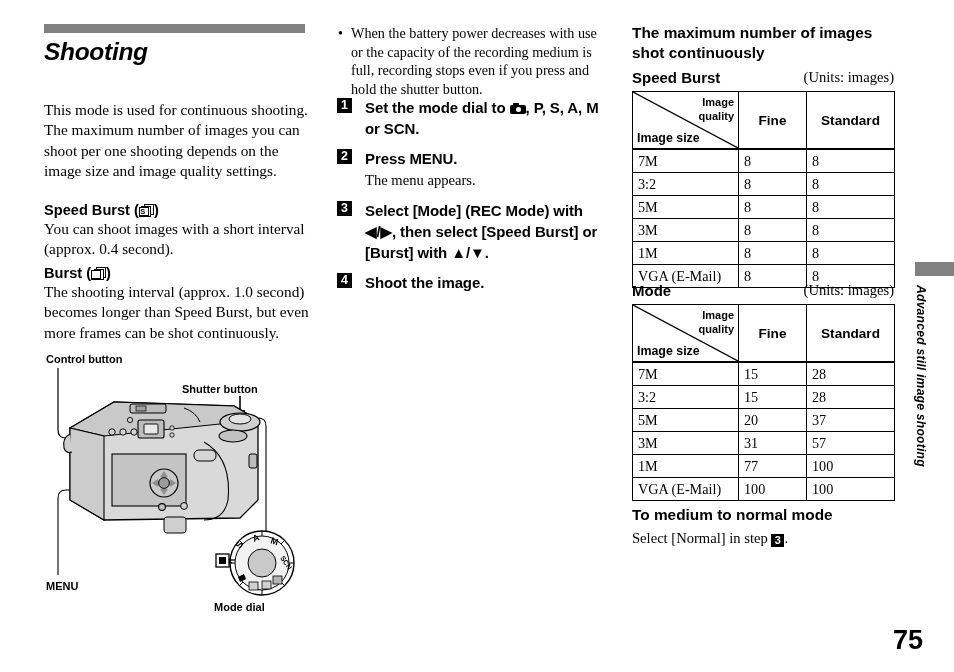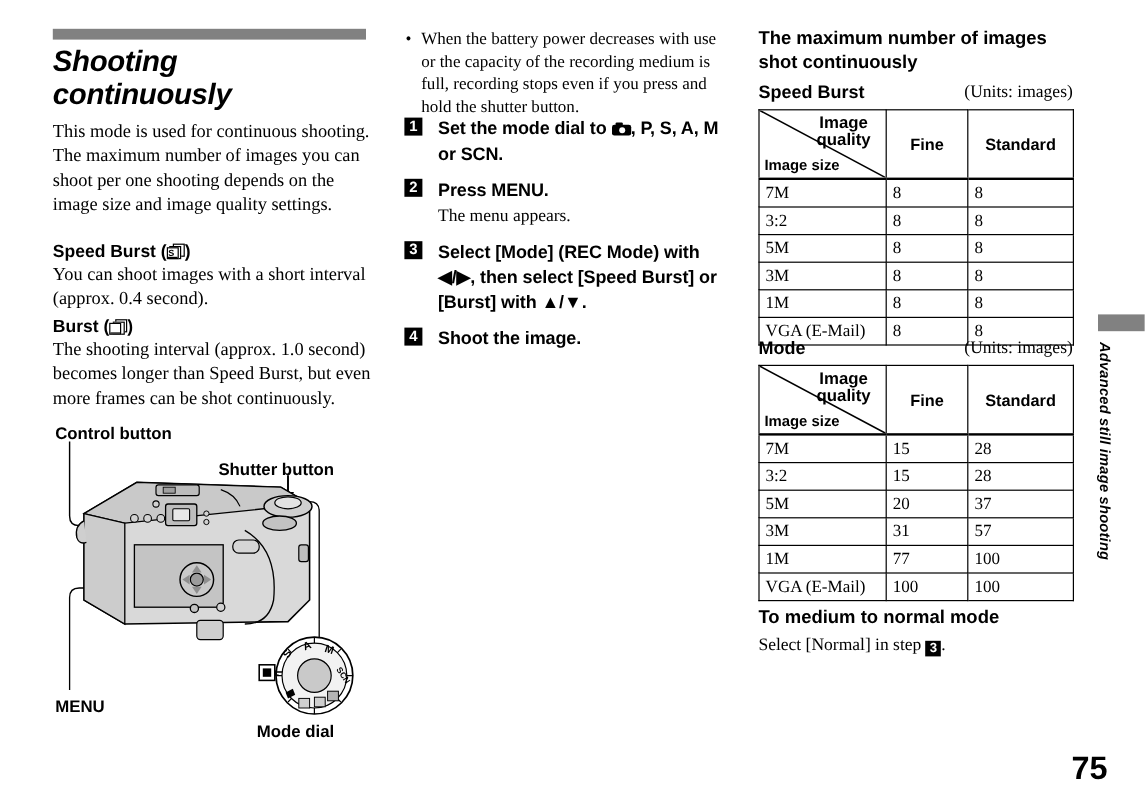--- a/index.html
+++ b/index.html
@@ -107,21 +107,21 @@
     position: absolute;
     left: 44px;
     top: 350px;
     width: 290px;
     height: 270px;
   }
   .fig-label {
     position: absolute;
     font-family: "Liberation Sans", sans-serif;
     font-weight: bold;
-    font-size: 14px;
+    font-size: 11px;
     white-space: nowrap;
   }
   #lbl-control { left: 2px;  top: 3px; }
   #lbl-shutter { left: 138px; top: 33px; }
   #lbl-menu    { left: 2px;  top: 230px; }
   #lbl-dial    { left: 170px; top: 251px; }
 
   
   #bullet-note {
     position: absolute;
@@ -288,23 +288,24 @@
   }
   th.corner .diag {
     position: absolute;
     left: 0; top: 0;
     width: 100%; height: 100%;
   }
   th.corner .q {
     position: absolute;
     right: 4px;
     top: 3px;
-    font-family: "Liberation Sans", sans-serif;
-    font-weight: bold;
-    font-size: 14px;
+    text-align: right;
+    font-family: "Liberation Sans", sans-serif;
+    font-weight: bold;
+    font-size: 11px;
     line-height: 14px;
     width: 62px;
   }
   th.corner .s {
     position: absolute;
     left: 4px;
     bottom: 3px;
     font-family: "Liberation Sans", sans-serif;
     font-weight: bold;
     font-size: 12.4px;
@@ -369,21 +370,20 @@
     font-size: 27px;
   }
 </style>
 </head>
 <body>
 
 <div class="rule-bar"></div>
 
 <div class="page-title">
   <span>Shooting</span><br>
-  <span>continuously</span>
 </div>
 
 <div class="intro">This mode is used for continuous shooting. The maximum number of images you can shoot per one shooting depends on the image size and image quality settings.</div>
 
 <div id="sec-speedburst">
   <div class="subhead">
     <span>Speed Burst (</span><span class="ico-burst"><i class="f3"></i><i class="f2"></i><i class="f1"></i><b class="s">S</b><i class="bar"></i></span><span>)</span>
   </div>
   <div class="body-text">You can shoot images with a short interval (approx. 0.4 second).</div>
 </div>

